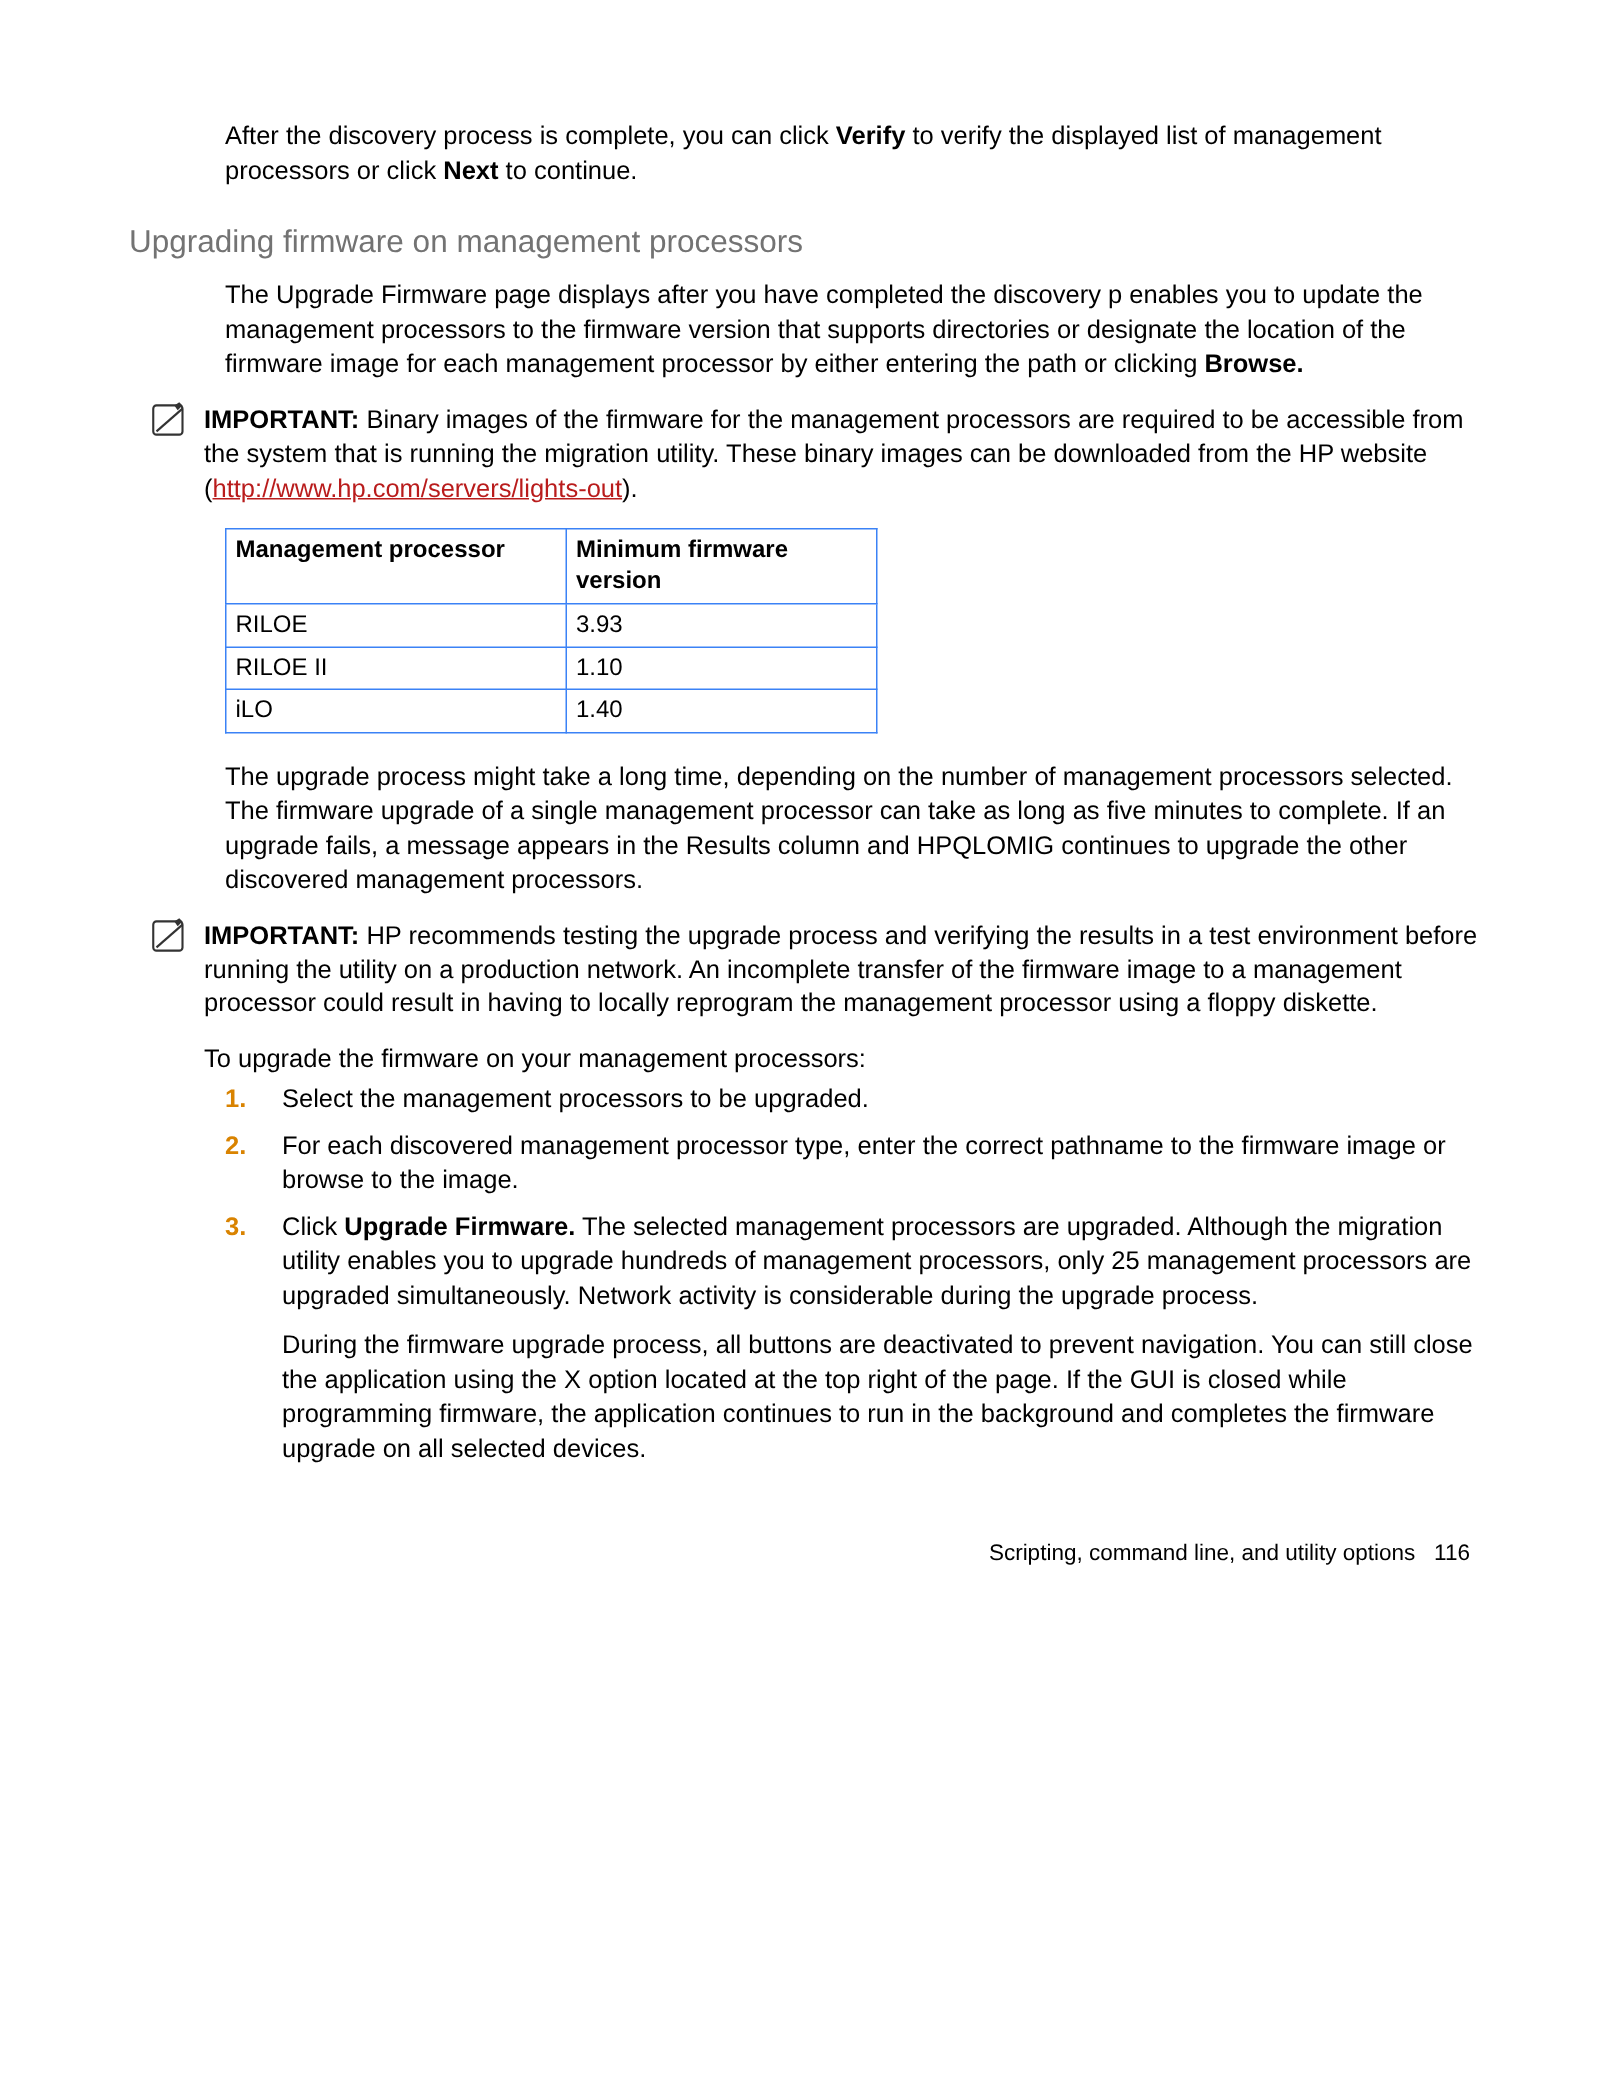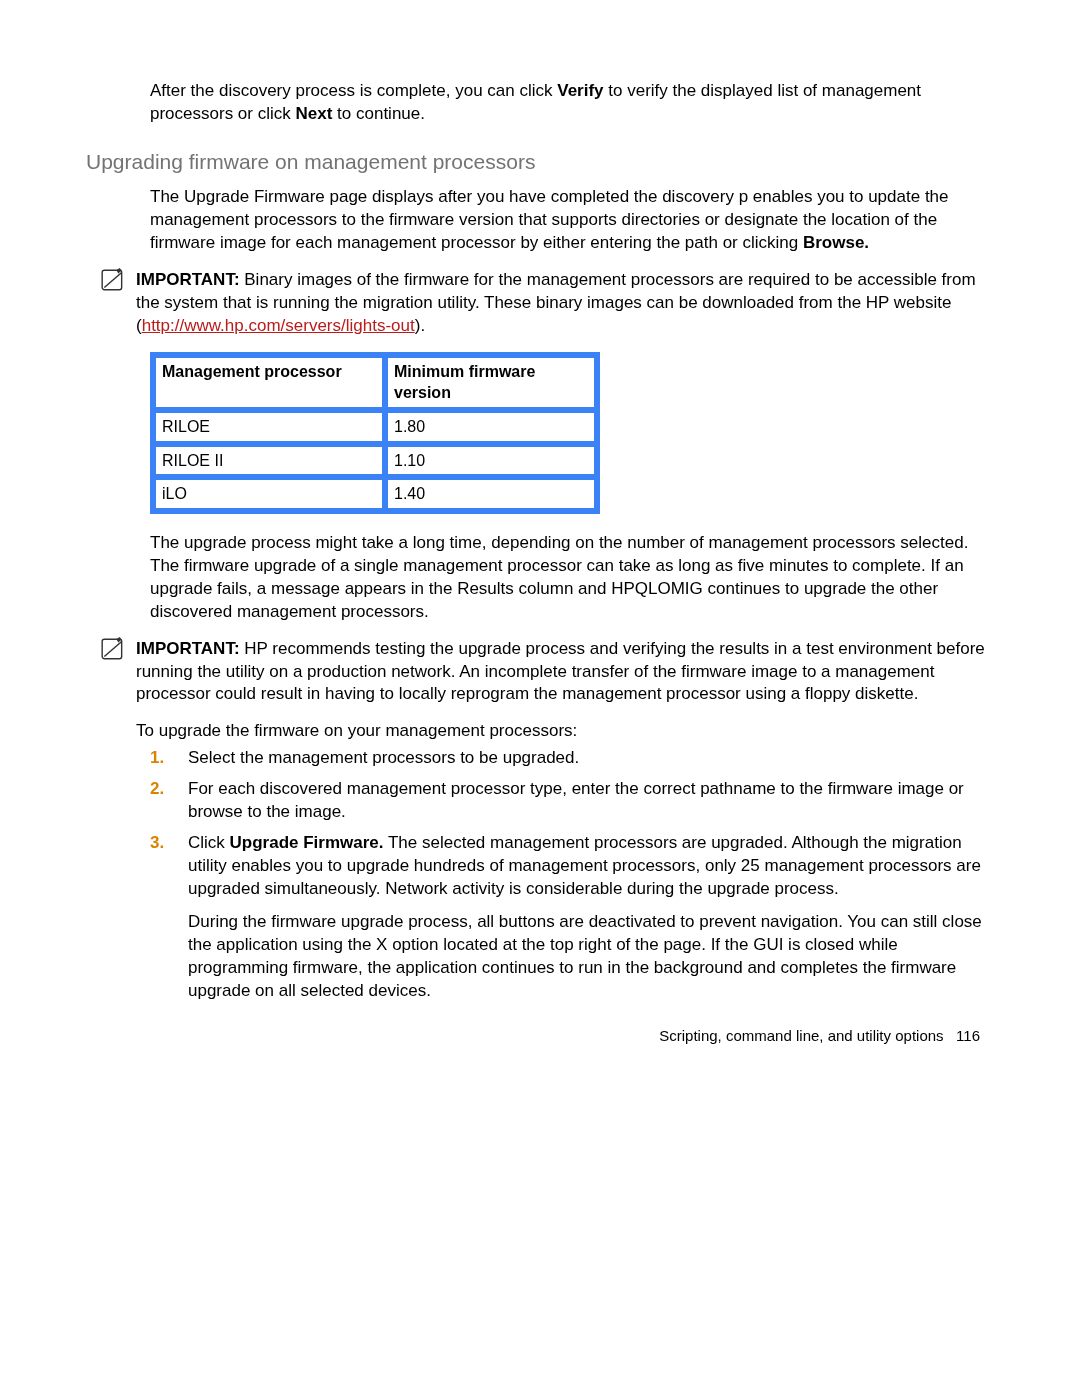--- a/index.html
+++ b/index.html
@@ -45,21 +45,21 @@
   a.link {
     color: #b91c1c;
     text-decoration: underline;
   }
   table.fw-table {
     border-collapse: collapse;
     margin: 10px 0 18px 50px;
     font-size: 16px;
   }
   table.fw-table th, table.fw-table td {
-    border: 6px solid #3b82f6;
+    border: 1px solid #3b82f6;
     padding: 3px 10px 3px 6px;
     text-align: left;
     vertical-align: top;
   }
   table.fw-table th {
     font-weight: 700;
   }
   table.fw-table th:first-child, table.fw-table td:first-child { width: 210px; }
   table.fw-table th:last-child, table.fw-table td:last-child { width: 190px; }
   .upgrade-intro { padding-left: 36px; margin: 6px 0 4px 0; }
@@ -127,21 +127,21 @@
   <table class="fw-table">
     <thead>
       <tr>
         <th>Management processor</th>
         <th>Minimum firmware version</th>
       </tr>
     </thead>
     <tbody>
       <tr>
         <td>RILOE</td>
-        <td>1.80</td>
+        <td>3.93</td>
       </tr>
       <tr>
         <td>RILOE II</td>
         <td>1.10</td>
       </tr>
       <tr>
         <td>iLO</td>
         <td>1.40</td>
       </tr>
     </tbody>

